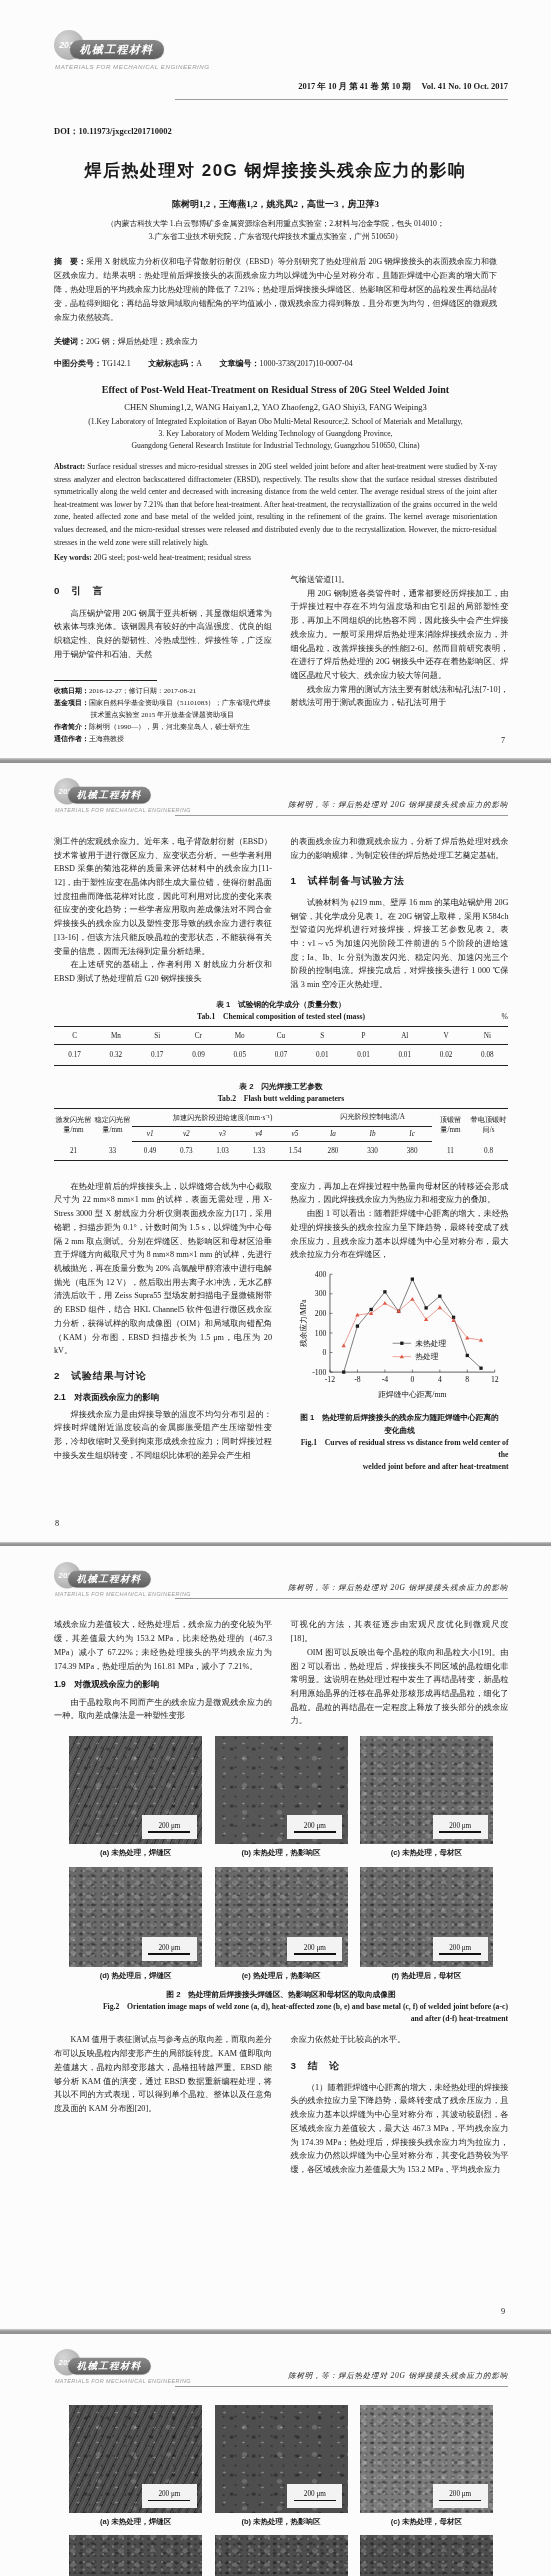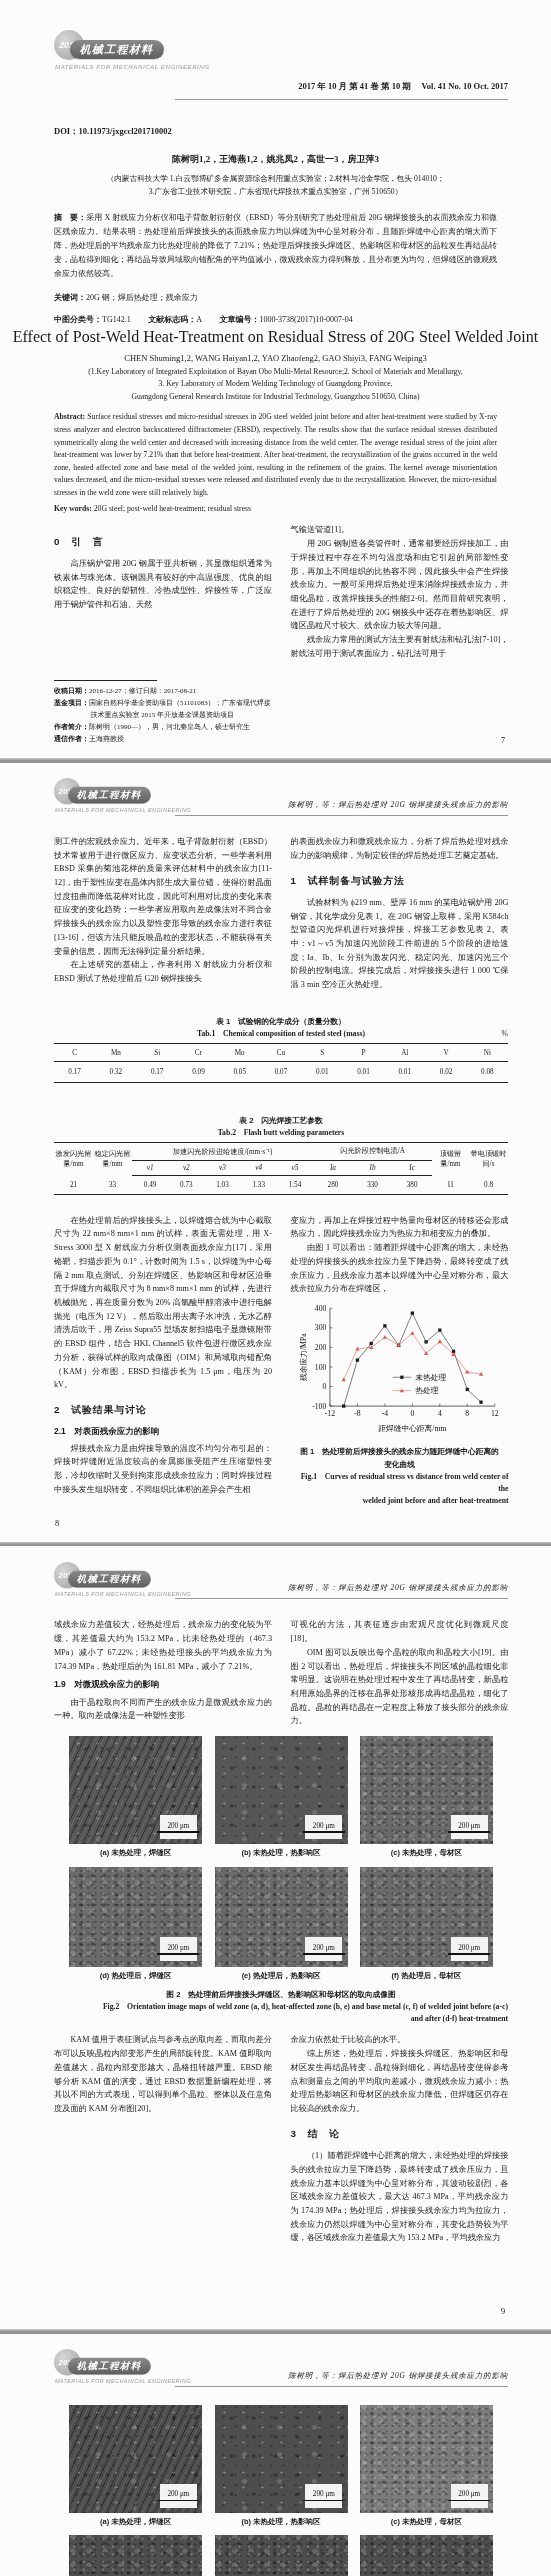--- a/index.html
+++ b/index.html
@@ -29,41 +29,41 @@
   .doi{margin:19.6px 0 0 54px;font-weight:bold;font-size:8.5px;}
   .title-cn{margin-top:21.6px;text-align:center;font:bold 17px "Liberation Sans",sans-serif;letter-spacing:1.5px;}
   .authors-cn{margin-top:15.5px;text-align:center;font-size:9px;font-weight:bold;}
   .affil{margin-top:6.2px;text-align:center;font-size:7.7px;line-height:13px;}
   .absblock{margin:12.4px 54px 0 54px;}
   .abs{font-size:8px;line-height:14px;text-align:justify;}
   .abs b{font-family:"Liberation Sans",sans-serif;}
   .kwline{margin:11px 54px 0 54px;font-size:8px;}
   .kwline b{font-family:"Liberation Sans",sans-serif;}
   .clc{display:flex;gap:17.5px;}
-  .title-en{margin-top:3px;text-align:center;font-weight:normal;font-size:16px;}
+  .title-en{margin-top:15px;text-align:center;font-weight:bold;font-size:10px;}
   .authors-en{margin-top:7.2px;text-align:center;font-size:8.5px;font-weight:normal;}
   .affil-en{margin-top:3.1px;text-align:center;font-size:7.7px;line-height:12.4px;}
   .absen{margin:8.2px 54px 0 54px;font-size:7.7px;line-height:12.6px;text-align:justify;}
   
   .cols{display:flex;gap:18.5px;padding:0 43px 0 54px;}
   .col{width:218px;flex:0 0 auto;}
   .p,.pn{font-size:8.2px;line-height:13.7px;text-align:justify;margin:0;font-family:Liberation Serif, serif;}
   .p{text-indent:2em;}
   .pn{text-indent:0;}
   .sec{font:bold 9.8px "Liberation Sans",sans-serif;margin:12.4px 0 8.2px;letter-spacing:1px;}
   .subsec{font:bold 8.5px "Liberation Sans",sans-serif;margin:6.2px 0 4.1px;}
   
   .fnblock{position:absolute;left:54px;bottom:12.4px;width:218px;}
   .fnrule{width:103px;border-top:0.8px solid #222;margin-bottom:4.1px;}
   .fn{font-size:7px;line-height:11.3px;padding-left:5.2em;text-indent:-5.2em;}
   .fn b{font-family:"Liberation Sans",sans-serif;}
   .pgno{position:absolute;bottom:13.4px;font-size:8.2px;}
   .pg-r{right:46px;} .pg-l{left:55px;}
   
-  .tblwrap{padding:0 43px 8px 54px;margin-top:25px;}
+  .tblwrap{padding:0 43px 8px 54px;margin-top:8px;}
   .tcap-cn{text-align:center;font:bold 7.7px "Liberation Sans",sans-serif;margin-bottom:2.1px;}
   .tcap-en{text-align:center;font-weight:bold;font-size:7.7px;position:relative;margin-bottom:4.1px;}
   .tcap-en .pct{position:absolute;right:0;top:0;font-weight:normal;}
   table.tbl{width:100%;border-collapse:collapse;border-top:1px solid #222;border-bottom:1px solid #222;}
   table.tbl th,table.tbl td{font-size:7.2px;font-weight:normal;text-align:center;padding:3.1px 1px;}
   table.t1 thead th{border-bottom:0.6px solid #222;padding:4.6px 1px;}
   table.t1 td{padding:5.7px 1px;}
   table.t2 thead tr:last-child th{border-bottom:0.6px solid #222;}
   table.t2 .grp{border-bottom:0.6px solid #222;}
   table.t2 .sub,{font-style:italic;}
@@ -79,21 +79,21 @@
     radial-gradient(rgba(255,255,255,.16) 2.6px,transparent 3.1px),
     radial-gradient(rgba(0,0,0,.30) 1px,transparent 1.5px);
     background-size:19px 15px,22px 19px,35px 27px,12px 9.8px;
     background-position:0 0,5.7px 3.6px,12px 8.8px,2.6px 6.7px;}
   .micro.lath::before{content:"";position:absolute;inset:0;
     background:repeating-linear-gradient(115deg,rgba(10,10,10,.45) 0 1px,transparent 1px 3.6px,rgba(235,235,235,.10) 3.6px 4.6px,transparent 4.6px 7.2px);}
   .micro.fine{background-size:9.8px 7.7px,12px 9.8px,16px 14px,6.7px 5.7px;background-color:#6a6a6a;}
   .micro.kam{background-color:#4e4e4e;}
   .micro.kamlight{background-color:#7b7b7b;}
   .micro.short{height:100px;}
-  .sb{position:absolute;right:5.2px;bottom:5.2px;width:37px;height:24px;background:#f3f3f3;
+  .sb{position:absolute;right:5.2px;bottom:5.2px;width:55px;height:24px;background:#f3f3f3;
     display:flex;flex-direction:column;align-items:center;justify-content:center;font-size:7.2px;color:#111;}
   .sb .bar{width:42px;height:1.5px;background:#111;margin-top:1.5px;}
   .pcap{text-align:center;font:bold 7.5px "Liberation Sans",sans-serif;margin-top:4.1px;}
   .figcap-cn{text-align:center;font:bold 7.7px "Liberation Sans",sans-serif;margin-top:8.2px;line-height:12.4px;}
   .figcap-en{text-align:right;font-weight:bold;font-size:7.7px;line-height:12px;}
   .chartwrap{text-align:center;margin-top:5.2px;}
   svg text{font-family:"Liberation Serif",serif;fill:#111;}
 </style>
 </head>
 <body>
@@ -102,20 +102,21 @@
   <div class="p1head">
     <div class="jlogo">
       <div class="yr">2017</div>
       <div class="pill">机械工程材料</div>
       <div class="en">MATERIALS FOR MECHANICAL ENGINEERING</div>
     </div>
     <div class="issue">2017 年 10 月 第 41 卷 第 10 期　 Vol. 41 No. 10 Oct. 2017</div>
     <div class="rule"></div>
   </div>
   <div class="doi">DOI：10.11973/jxgccl201710002</div>
+  <div class="title-cn">焊后热处理对 20G 钢焊接接头残余应力的影响</div>
   <div class="authors-cn">陈树明1,2，王海燕1,2，姚兆凤2，高世一3，房卫萍3</div>
   <div class="affil">
     <div>（内蒙古科技大学 1.白云鄂博矿多金属资源综合利用重点实验室；2.材料与冶金学院，包头 014010；</div>
     <div>3.广东省工业技术研究院，广东省现代焊接技术重点实验室，广州 510650）</div>
   </div>
   <div class="absblock">
     <p class="abs"><b>摘　要：</b><span>采用 X 射线应力分析仪和电子背散射衍射仪（EBSD）等分别研究了热处理前后 20G 钢焊接接头的表面残余应力和微区残余应力。结果表明：热处理前后焊接接头的表面残余应力均以焊缝为中心呈对称分布，且随距焊缝中心距离的增大而下降，热处理后的平均残余应力比热处理前的降低了 7.21%；热处理后焊接接头焊缝区、热影响区和母材区的晶粒发生再结晶转变，晶粒得到细化；再结晶导致局域取向错配角的平均值减小，微观残余应力得到释放，且分布更为均匀，但焊缝区的微观残余应力依然较高。</span></p>
   </div>
   <div class="kwline"><b>关键词：</b><span>20G 钢；焊后热处理；残余应力</span></div>
   <div class="kwline clc">
@@ -428,21 +429,20 @@
       <div>Fig.2　Orientation image maps of weld zone (a, d), heat-affected zone (b, e) and base metal (c, f) of welded joint before (a-c)</div>
       <div>and after (d-f) heat-treatment</div>
     </div>
   </div>
   <div class="cols" style="margin-top:8.2px">
     <div class="col">
         <div class="p">KAM 值用于表征测试点与参考点的取向差，而取向差分布可以反映晶粒内部变形产生的局部旋转度。KAM 值即取向差值越大，晶粒内部变形越大，晶格扭转越严重。EBSD 能够分析 KAM 值的演变，通过 EBSD 数据重新编程处理，将其以不同的方式表现，可以得到单个晶粒、整体以及任意角度及面的 KAM 分布图[20]。</div>
       </div>
     <div class="col">
         <div class="pn">余应力依然处于比较高的水平。</div>
-        <div class="p">综上所述，热处理后，焊接接头焊缝区、热影响区和母材区发生再结晶转变，晶粒得到细化，再结晶转变使得参考点和测量点之间的平均取向差减小，微观残余应力减小；热处理后热影响区和母材区的残余应力降低，但焊缝区仍存在比较高的残余应力。</div>
         <div class="sec">3　结　论</div>
         <div class="p">（1）随着距焊缝中心距离的增大，未经热处理的焊接接头的残余拉应力呈下降趋势，最终转变成了残余压应力，且残余应力基本以焊缝为中心呈对称分布，其波动较剧烈，各区域残余应力差值较大，最大达 467.3 MPa，平均残余应力为 174.39 MPa；热处理后，焊接接头残余应力均为拉应力，残余应力仍然以焊缝为中心呈对称分布，其变化趋势较为平缓，各区域残余应力差值最大为 153.2 MPa，平均残余应力</div>
       </div>
   </div>
   <div class="pgno pg-r">9</div>
 </div>
 <div class="sep"></div>
 
 <div class="page" style="height:779px">
   <div class="phead">

